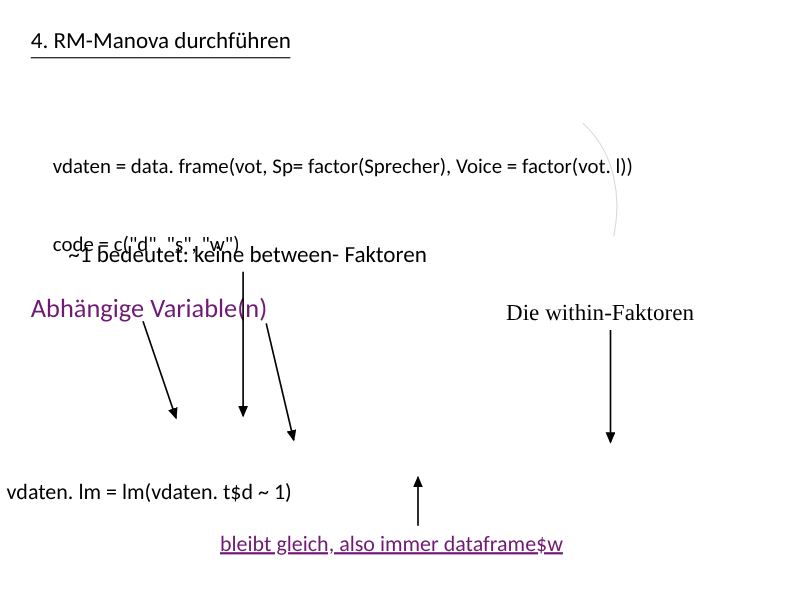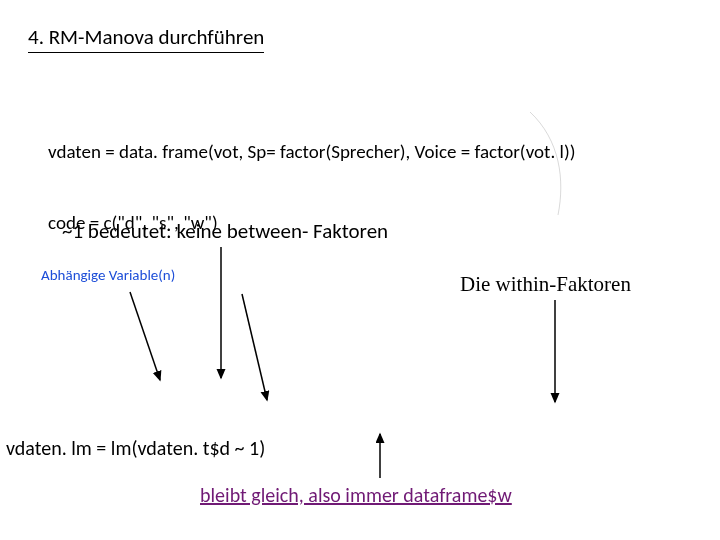--- a/index.html
+++ b/index.html
@@ -39,23 +39,22 @@
     position: absolute;
     left: 62px;
     top: 218px;
     font-size: 21px;
     color: #000;
   }
   .note2 {
     position: absolute;
     left: 28px;
     top: 266px;
-    font-size: 15px;
-    color: #1d4ed8;
-    margin-left: 13px;
+    font-size: 24px;
+    color: #701a75;
   }
   .note3 {
     position: absolute;
     left: 460px;
     top: 272px;
     font-size: 21px;
     color: #000;
     font-family: Liberation Serif, serif;
   }
   .code-block2 {

